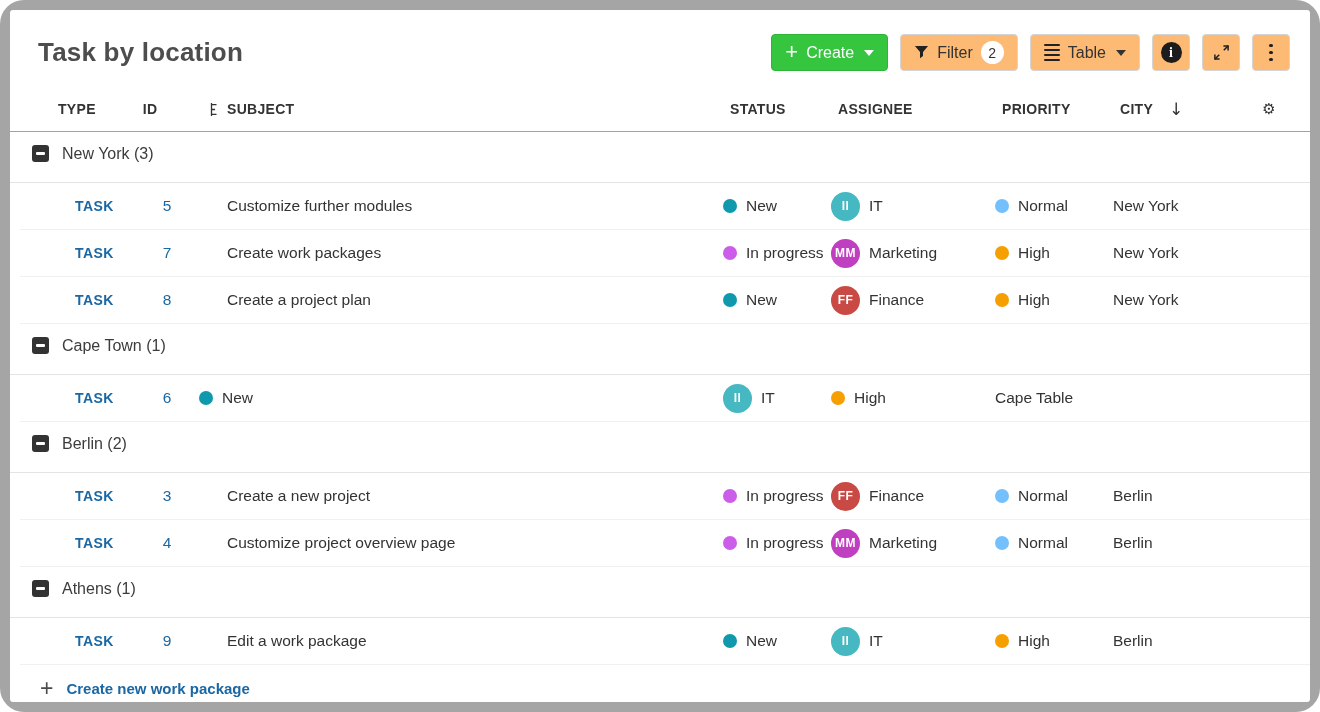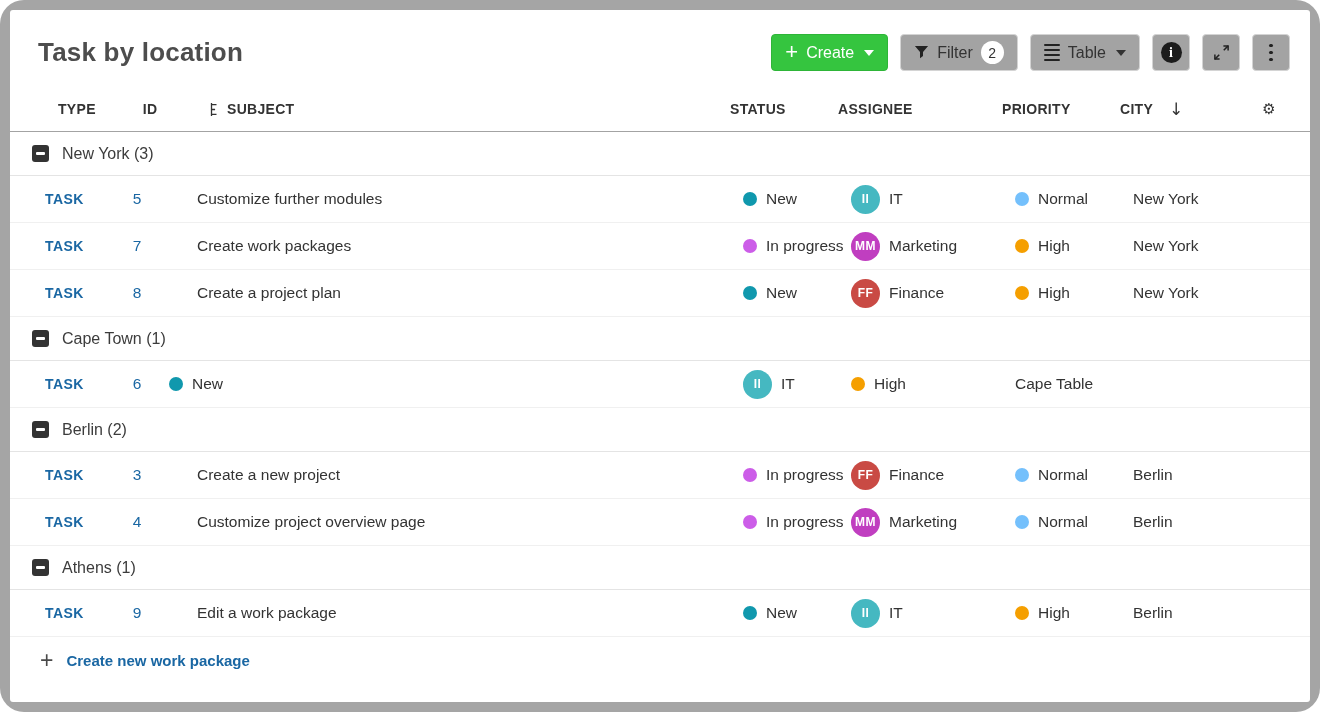--- a/index.html
+++ b/index.html
@@ -5,21 +5,21 @@
   html,body{margin:0;padding:0;background:#ffffff;}
   body{width:1320px;height:712px;font-family:"Liberation Sans",sans-serif;-webkit-font-smoothing:antialiased;}
   .frame{position:relative;width:1320px;height:712px;background:#a5a5a5;border-radius:24px;box-sizing:border-box;}
   .content{position:absolute;inset:10px;background:#ffffff;border-radius:3px;overflow:hidden;}
 
   
   .topbar{display:flex;justify-content:space-between;align-items:center;padding:24px 20px 16px 28px;}
   .page-title{font-size:26px;font-weight:700;color:#4d4d4d;letter-spacing:.2px;}
   .toolbar{display:flex;align-items:center;gap:12px;}
   .btn{height:37px;box-sizing:border-box;display:flex;align-items:center;gap:8px;padding:0 13px;
-       background:#a3a3a3;border:1px solid #d4d4d4;border-radius:4px;font-size:16px;color:#333;cursor:pointer;}
+       background:#fdba74;border:1px solid #d4d4d4;border-radius:4px;font-size:16px;color:#333;cursor:pointer;}
   .btn.square{width:38px;justify-content:center;padding:0;}
   .btn-create{background:#35c53f;border-color:#2eb538;color:#fff;}
   .btn-create .plus{font-size:22px;font-weight:300;line-height:1;margin-top:-2px;}
   .caret{width:0;height:0;border-left:5.5px solid transparent;border-right:5.5px solid transparent;border-top:6px solid currentColor;margin-left:2px;}
   .count-badge{background:#fff;border-radius:50%;width:23px;height:23px;display:flex;align-items:center;justify-content:center;font-size:14px;color:#333;}
   .hamburger{display:flex;flex-direction:column;gap:2.5px;}
   .hamburger span{display:block;width:16px;height:2.5px;background:#222;border-radius:1px;}
   .info-glyph{width:21px;height:21px;border-radius:50%;background:#1c1c1c;color:#fff;display:flex;align-items:center;justify-content:center;font-size:14px;font-weight:700;font-family:"Liberation Serif",serif;}
   .kebab{display:flex;flex-direction:column;gap:3.5px;}
   .kebab i{width:3.5px;height:3.5px;border-radius:50%;background:#222;}
@@ -27,25 +27,25 @@
   
   .grid{display:grid;grid-template-columns:88px 64px 1fr 108px 164px 118px 128px 42px;align-items:center;}
   .thead{height:44px;border-bottom:1px solid #a3a3a3;padding:0 20px;font-size:14px;font-weight:700;color:#333;letter-spacing:.3px;}
   .thead .hcell{display:flex;align-items:center;gap:8px;}
   .h-type{padding-left:28px;}
   .h-id{justify-content:center;}
   .h-subject{padding-left:28px;}
   .sort-arrow{font-size:17px;font-weight:400;margin-left:8px;font-family:"DejaVu Sans",sans-serif;color:#333;}
   .gear{font-family:"DejaVu Sans",sans-serif;font-size:15px;color:#333;justify-self:center;cursor:pointer;}
 
-  .group-row{height:43px;display:flex;align-items:center;padding:0 20px 0 22px;border-bottom:1px solid #e4e4e4;font-size:16px;color:#3c3c3c;}
+  .group-row{height:43px;display:flex;align-items:center;padding:0 20px 7px 22px;border-bottom:1px solid #e4e4e4;font-size:16px;color:#3c3c3c;}
   .collapse-icon{width:17px;height:17px;border-radius:3px;background:#333;display:flex;align-items:center;justify-content:center;margin-right:13px;cursor:pointer;flex:none;}
   .collapse-icon .minus{width:9px;height:2.5px;background:#fff;border-radius:1px;}
 
-  .trow{height:46px;border-bottom:1px solid #f0f0f0;padding:0 7px;font-size:15.5px;color:#333;}
+  .trow{height:46px;border-bottom:1px solid #f0f0f0;padding:0 27px;font-size:15.5px;color:#333;margin-left:10px;}
   .trow .cell{display:flex;align-items:center;min-width:0;}
   .cell.type{padding-left:28px;}
   .cell.type a{color:#1A67A3;font-weight:700;font-size:14px;letter-spacing:.4px;cursor:pointer;text-decoration:none;}
   .cell.id{justify-content:center;}
   .cell.id a{color:#1A67A3;cursor:pointer;text-decoration:none;}
   .cell.subject{padding-left:28px;white-space:nowrap;overflow:hidden;}
   .dot{width:14px;height:14px;border-radius:50%;margin-right:9px;flex:none;}
   .avatar{width:29px;height:29px;border-radius:50%;color:#fff;font-size:12px;font-weight:700;letter-spacing:.5px;display:flex;align-items:center;justify-content:center;margin-right:9px;flex:none;}
 
   .create-row{display:flex;align-items:center;padding:12px 20px 12px 30px;gap:13px;cursor:pointer;}

